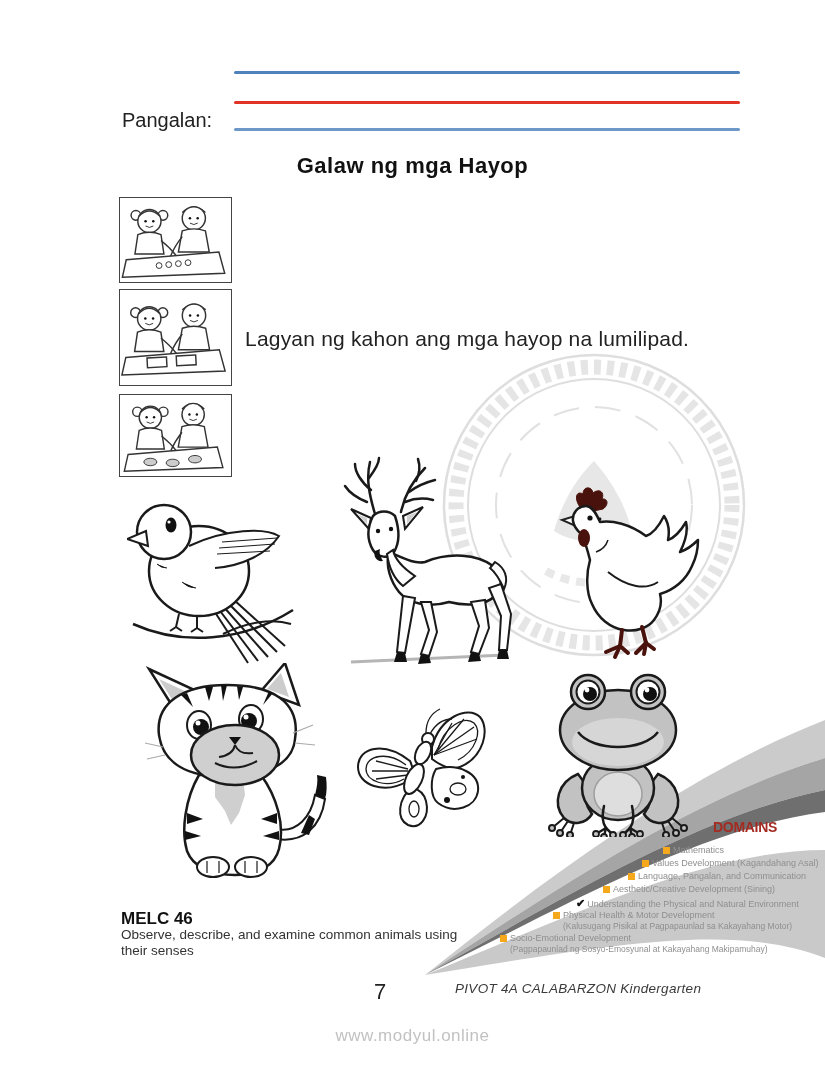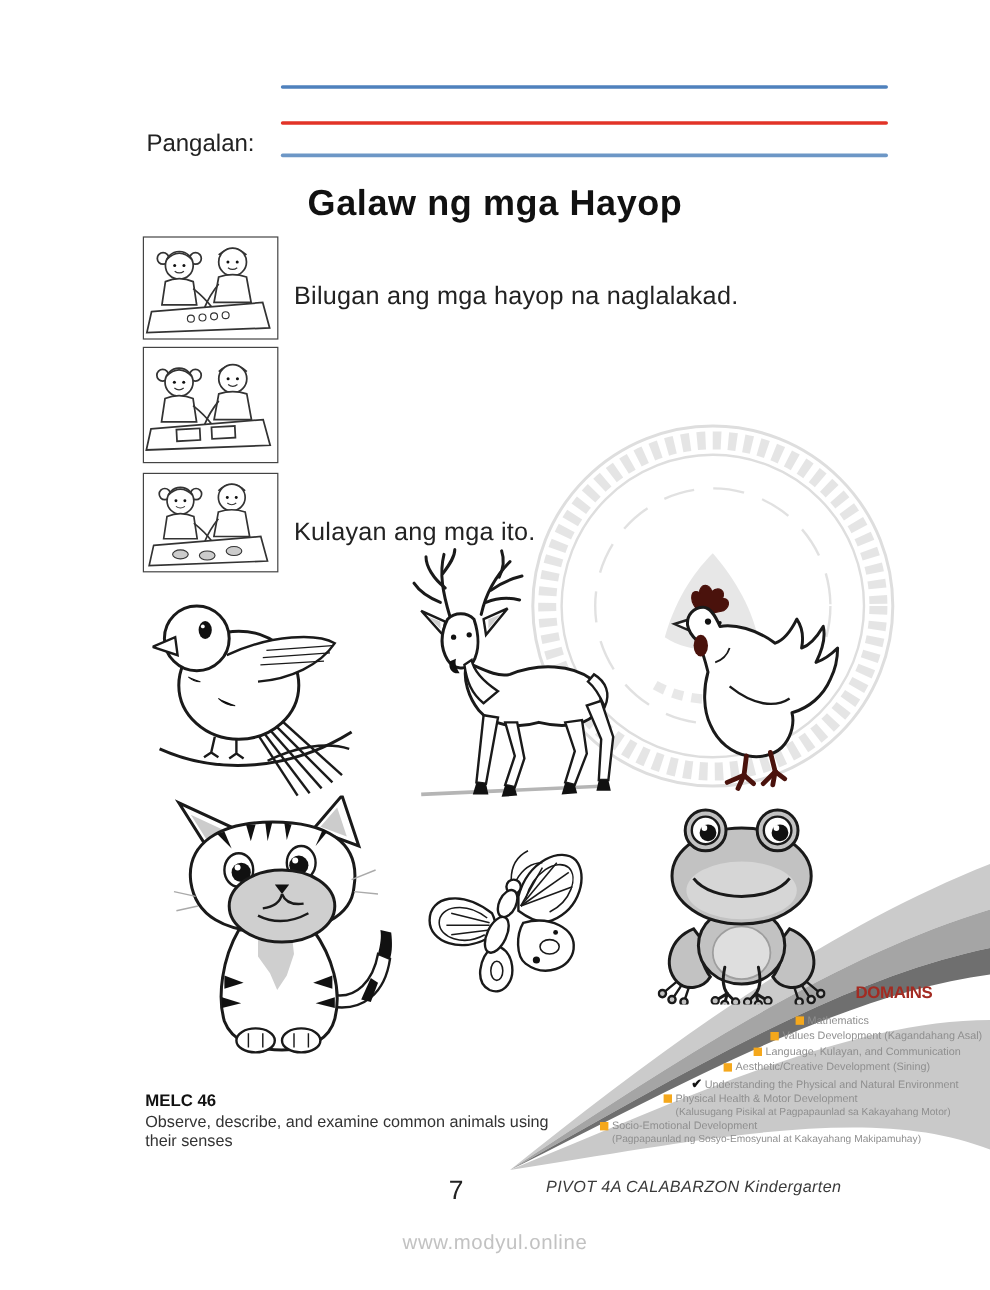--- a/index.html
+++ b/index.html
@@ -6,21 +6,21 @@
   .page{position:relative;width:825px;height:1075px;background:#fff;margin:0 auto;
         font-family:"Liberation Sans",sans-serif;color:#1a1a1a;overflow:hidden;text-decoration:underline;}
   .abs{position:absolute;}
   
   .hline{position:absolute;left:234px;width:506px;height:3px;border-radius:2px;}
   .hl1{top:71px;background:#4f81bd;}
   .hl2{top:101px;background:#e23327;}
   .hl3{top:128px;background:#6d97c6;}
   .name-label{position:absolute;left:122px;top:109px;font-size:20px;color:#222;}
   .title{position:absolute;left:0;top:153px;width:100%;text-align:center;
-         font-size:30px;font-weight:bold;letter-spacing:.5px;color:#111;}
+         font-size:22px;font-weight:bold;letter-spacing:.5px;color:#111;}
   
   .thumb{position:absolute;left:119px;border:1.5px solid #444;background:#fff;box-sizing:border-box;}
   .t1{top:197px;width:113px;height:86px;}
   .t2{top:289px;width:113px;height:97px;}
   .t3{top:394px;width:113px;height:83px;}
   .instr{position:absolute;left:245px;font-size:21px;letter-spacing:.2px;color:#222;}
   .i1{top:214px;width:500px;}
   .i2{top:295px;width:497px;text-align:justify;text-align-last:left;line-height:45px;}
   .i3{top:411px;width:400px;}
   
@@ -29,21 +29,21 @@
   .domains-h{position:absolute;left:713px;top:819px;font-size:14px;font-weight:bold;
              letter-spacing:-.3px;color:#a32b22;}
   .dmi{position:absolute;font-size:9px;color:#8f8f8f;white-space:nowrap;}
   .dmi .sq{display:inline-block;width:7px;height:7px;background:#f5a81c;margin-right:3px;vertical-align:-1px;}
   .dmi .chk{font-size:11px;color:#111;margin-right:2px;font-weight:bold;}
   .dmi .sub{font-size:8.5px;margin-left:10px;margin-top:1px;}
   .dm1{left:663px;top:845px;} .dm2{left:642px;top:858px;} .dm3{left:628px;top:871px;}
   .dm4{left:603px;top:884px;} .dm5{left:576px;top:897px;} .dm6{left:553px;top:910px;}
   .dm7{left:500px;top:933px;}
   
-  .melc-code{position:absolute;left:121px;top:909px;font-size:14px;font-weight:bold;color:#111;}
+  .melc-code{position:absolute;left:121px;top:909px;font-size:17px;font-weight:bold;color:#111;}
   .melc-desc{position:absolute;left:121px;top:927px;width:352px;font-size:13.5px;line-height:16px;color:#333;}
   
   .pageno{position:absolute;left:360px;top:979px;width:40px;text-align:center;font-size:22px;color:#222;}
   .edition{position:absolute;left:455px;top:981px;width:300px;
            font-size:13.5px;font-style:italic;color:#3a3a3a;letter-spacing:.3px;}
   .siteurl{position:absolute;left:0;top:1026px;width:100%;text-align:center;
            font-size:17px;color:#c2c2c2;letter-spacing:.5px;}
   svg{display:block;}
 </style>
 </head>
@@ -162,22 +162,21 @@
         <circle cx="72" cy="21" r="1.3"></circle>
           <circle cx="80" cy="21" r="1.3"></circle>
         </g>
       <g fill="none" stroke="#333" stroke-width="1">
         <path d="M26,29 Q30,32 34,29"></path>
           <path d="M72,26 Q76,29 80,26"></path>
       </g>
     </svg>
   </div>
 
-  <p class="instr i1">Bilugan ang mga hayop na naglalakad.</p>
-  <p class="instr i3">Kulayan ang mga ito.</p>
+  <p class="instr i2">Lagyan ng kahon ang mga hayop na lumilipad.</p>
 
   <svg class="animal" style="left:127px;top:494px;" width="172" height="178" viewBox="0 0 172 178">
     <g stroke="#1a1a1a" fill="none" stroke-width="2">
       <path d="M96,96 L158,152"></path>
         <path d="M92,100 L150,158"></path>
         <path d="M88,103 L141,163"></path>
       <path d="M84,105 L131,167"></path>
         <path d="M80,106 L121,169"></path>
       <path d="M6,130 C55,152 115,148 166,116" stroke-width="2.5"></path>
       <path d="M96,140 C120,128 145,124 164,130"></path>
@@ -396,21 +395,21 @@
   </svg>
 
   <div class="domains-h">DOMAINS</div>
   <div class="dmi dm1">
     <span class="sq"></span><span>Mathematics</span>
   </div>
   <div class="dmi dm2">
     <span class="sq"></span><span>Values Development (Kagandahang Asal)</span>
   </div>
   <div class="dmi dm3">
-    <span class="sq"></span><span>Language, Kulayan, and Communication</span>
+    <span class="sq"></span><span>Language, Pangalan, and Communication</span>
   </div>
   <div class="dmi dm4">
     <span class="sq"></span><span>Aesthetic/Creative Development (Sining)</span>
   </div>
   <div class="dmi dm5">
     <span class="chk">✔</span><span>Understanding the Physical and Natural Environment</span>
   </div>
   <div class="dmi dm6">
     <span class="sq"></span><span>Physical Health &amp; Motor Development</span>
     <div class="sub">(Kalusugang Pisikal at Pagpapaunlad sa Kakayahang Motor)</div>

